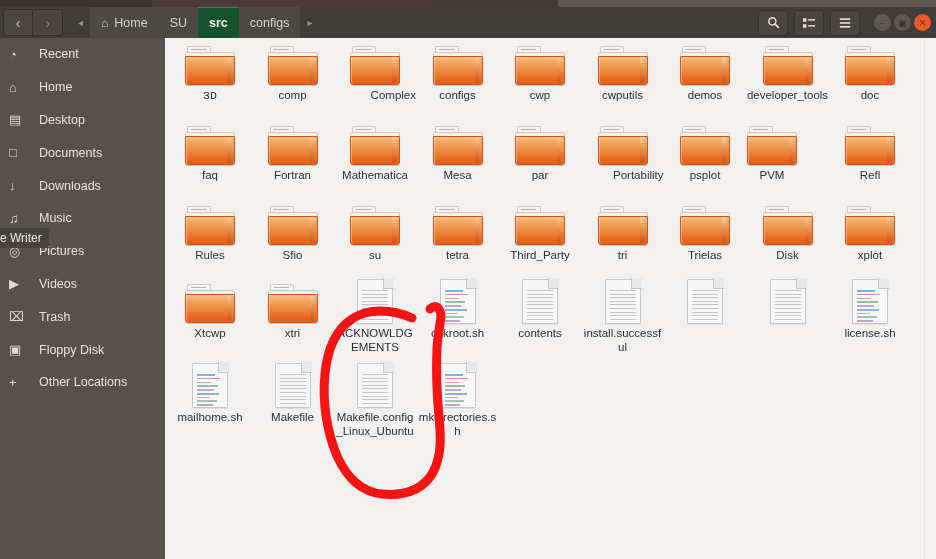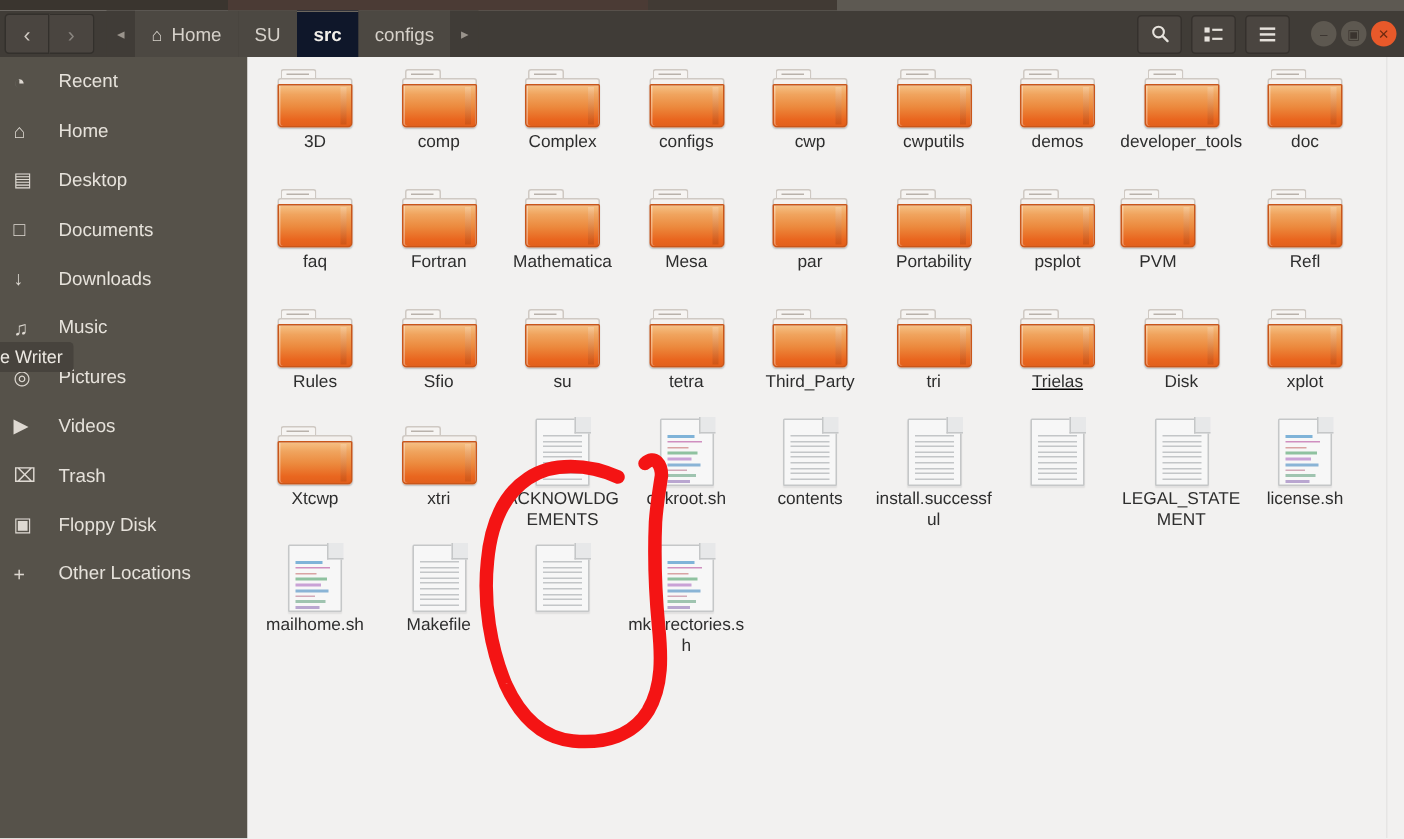--- a/index.html
+++ b/index.html
@@ -27,21 +27,21 @@
   .navbtn { width:30px; height:27px; display:flex; align-items:center; justify-content:center;
      background:#4a4540; border:1px solid #33302c; color:#cfc9c2; font-size:14px; }
   .navbtn.first { margin-left:3px; border-radius:3px 0 0 3px; }
   .navbtn.second { border-radius:0 3px 3px 0; border-left:none; color:#8a8680; }
 
   .crumbs { display:flex; align-items:center; height:31px; margin-left:8px; }
   .crumb { height:31px; padding:0 11px; display:flex; align-items:center;
     color:#d6d1ca; font-size:12.5px; background:#403c37; white-space:nowrap; }
   .crumb.arrow { padding:0 7px; color:#9a948c; font-size:10px; }
   .crumb.home-crumb { background:#4c4842; }
-  .crumb.active { background:#0f172a; color:#f2efe9; font-weight:bold;
+  .crumb.active { background:#14532d; color:#f2efe9; font-weight:bold;
      box-shadow: inset 0 1px 0 #6b665e; }
   .crumb.lighter { background:#4c4842; }
   .home-ico { margin-right:6px; font-size:12px; }
 
   .hdr-right { margin-left:auto; display:flex; align-items:center; height:31px; padding-right:5px; }
   .tbtn { width:30px; height:26px; margin-left:6px; background:#4a4540;
     border:1px solid #35312d; border-radius:3px;
     display:flex; align-items:center; justify-content:center; color:#e2ded8; }
   .wctrls { display:flex; align-items:center; margin-left:11px; }
   .wc { width:17px; height:17px; border-radius:50%; margin-left:3px;
@@ -239,41 +239,41 @@
         <span class="side-ico">+</span>
         <span class="side-label">Other Locations</span>
       </div>
     </div>
   <div class="tooltip">
     <span>e Writer</span>
   </div>
 
   <div class="content">
     <div class="grid" id="grid">
-        <div class="cell" style="left: 4px; top: 0px;">
+        <div class="cell" style="left: 4px; top: 0px; font-family: Liberation Mono, monospace;">
           <div class="iconwrap">
             <div class="folder">
               <div class="tab"></div>
               <div class="lip"></div>
               <div class="body"></div>
             </div>
           </div>
           <div class="cname">3D</div>
         </div>
         <div class="cell" style="left: 86.5px; top: 0px;">
           <div class="iconwrap">
             <div class="folder">
               <div class="tab"></div>
               <div class="lip"></div>
               <div class="body"></div>
             </div>
           </div>
           <div class="cname">comp</div>
         </div>
-        <div class="cell" style="left: 169px; top: 0px;">
+        <div class="cell" style="left: 169px; top: 0px; text-align: right;">
           <div class="iconwrap">
             <div class="folder">
               <div class="tab"></div>
               <div class="lip"></div>
               <div class="body"></div>
             </div>
           </div>
           <div class="cname">Complex</div>
         </div>
         <div class="cell" style="left: 251.5px; top: 0px;">
@@ -379,21 +379,21 @@
         <div class="cell" style="left: 334px; top: 80px;">
           <div class="iconwrap">
             <div class="folder">
               <div class="tab"></div>
               <div class="lip"></div>
               <div class="body"></div>
             </div>
           </div>
           <div class="cname">par</div>
         </div>
-        <div class="cell" style="left: 416.5px; top: 80px;">
+        <div class="cell" style="left: 416.5px; top: 80px; text-align: right;">
           <div class="iconwrap">
             <div class="folder">
               <div class="tab"></div>
               <div class="lip"></div>
               <div class="body"></div>
             </div>
           </div>
           <div class="cname">Portability</div>
         </div>
         <div class="cell" style="left: 499px; top: 80px;">
@@ -479,21 +479,21 @@
         <div class="cell" style="left: 416.5px; top: 160px;">
           <div class="iconwrap">
             <div class="folder">
               <div class="tab"></div>
               <div class="lip"></div>
               <div class="body"></div>
             </div>
           </div>
           <div class="cname">tri</div>
         </div>
-        <div class="cell" style="left: 499px; top: 160px; text-decoration: underline;">
+        <div class="cell" style="left: 499px; top: 160px;">
           <div class="iconwrap">
             <div class="folder">
               <div class="tab"></div>
               <div class="lip"></div>
               <div class="body"></div>
             </div>
           </div>
           <div class="cname">Trielas</div>
         </div>
         <div class="cell" style="left: 581.5px; top: 160px;">
@@ -646,21 +646,20 @@
                 <i></i>
                 <i></i>
                 <i></i>
                 <i></i>
                 <i></i>
                 <i></i>
                 <i></i>
               </div>
             </div>
           </div>
-          <div class="cname">LEGAL_STATEMENT</div>
         </div>
         <div class="cell" style="left: 664px; top: 238px;">
           <div class="iconwrap">
             <div class="doc script">
               <div class="sheet"></div>
               <div class="fold"></div>
               <div class="lines">
                 <i></i>
                 <i></i>
                 <i></i>
@@ -726,20 +725,21 @@
                 <i></i>
                 <i></i>
                 <i></i>
                 <i></i>
                 <i></i>
                 <i></i>
                 <i></i>
               </div>
             </div>
           </div>
+          <div class="cname">Makefile.config_Linux_Ubuntu</div>
         </div>
         <div class="cell" style="left: 251.5px; top: 322px;">
           <div class="iconwrap">
             <div class="doc script">
               <div class="sheet"></div>
               <div class="fold"></div>
               <div class="lines">
                 <i></i>
                 <i></i>
                 <i></i>

